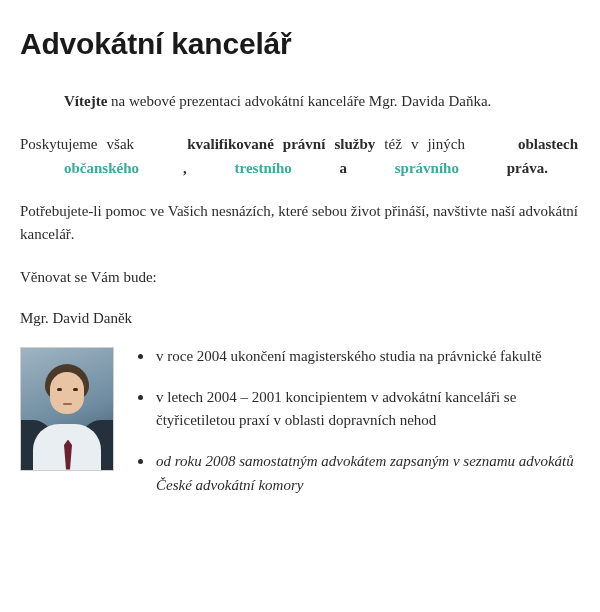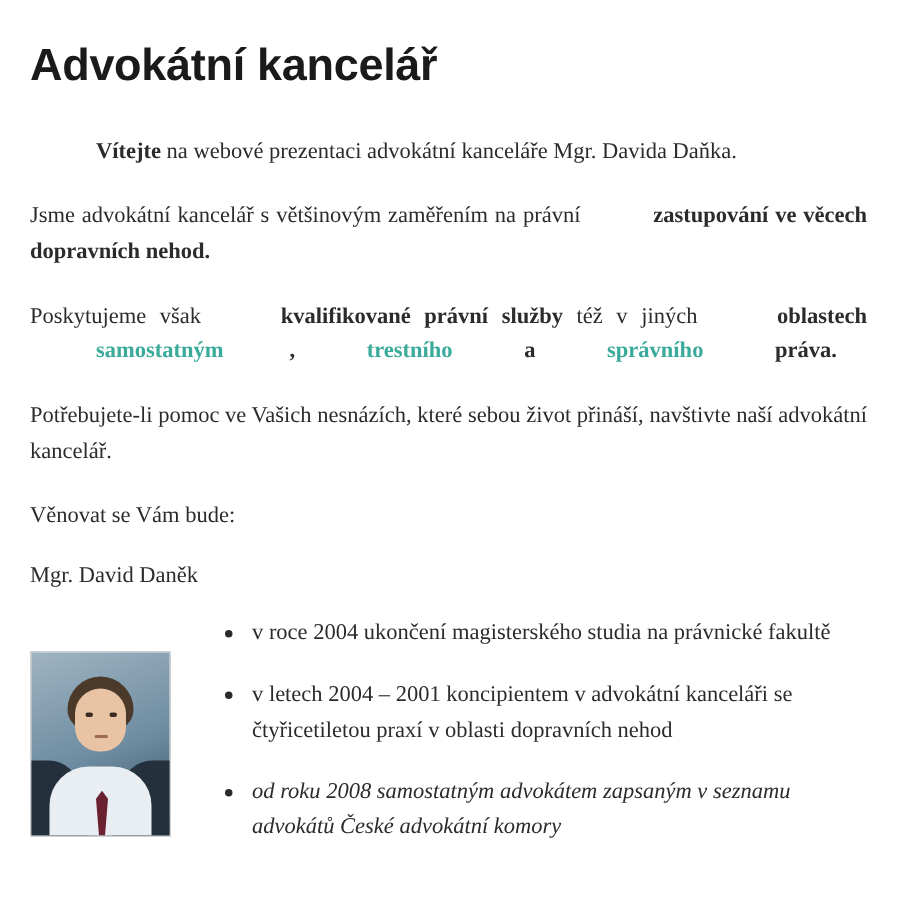--- a/index.html
+++ b/index.html
@@ -51,22 +51,22 @@
     font-weight: bold;
   }
   .name-line {
     font-size: 15px;
     font-weight: normal;
     margin: 0 0 18px 0;
     color: #2b2b2b;
   }
   .profile {
     display: flex;
-    align-items: center;
-    gap: 12px;
+    align-items: flex-start;
+    gap: 0px;
   }
   .photo-wrap {
     flex: 0 0 auto;
     width: 96px;
     padding-top: 2px;
   }
   .photo {
     width: 92px;
     height: 122px;
     border: 1px solid #d0d0d0;
@@ -184,26 +184,23 @@
 <body>
 
 <div class="page">
 
   <h1 class="title">Advokátní kancelář</h1>
 
   <p class="para">
     <span class="bold">Vítejte</span><span> na webové prezentaci advokátní kanceláře Mgr. Davida Daňka.</span>
   </p>
 
+
   <p class="para">
-    <span>Jsme advokátní kancelář s většinovým zaměřením na právní </span><span class="bold">zastupování ve věcech dopravních nehod.</span>
-  </p>
-
-  <p class="para">
-    <span>Poskytujeme však </span><span class="bold">kvalifikované právní služby</span><span> též v jiných </span><span class="bold">oblastech </span><span class="teal bold">samostatným</span><span class="bold">, </span><span class="teal bold">trestního</span><span class="bold"> a </span><span class="teal bold">správního</span><span class="bold"> práva.</span>
+    <span>Poskytujeme však </span><span class="bold">kvalifikované právní služby</span><span> též v jiných </span><span class="bold">oblastech </span><span class="teal bold">občanského</span><span class="bold">, </span><span class="teal bold">trestního</span><span class="bold"> a </span><span class="teal bold">správního</span><span class="bold"> práva.</span>
   </p>
 
   <p class="para">
     <span>Potřebujete-li pomoc ve Vašich nesnázích, které sebou život přináší, navštivte naší advokátní kancelář.</span>
   </p>
 
   <p class="para tight">
     <span>Věnovat se Vám bude:</span>
   </p>
 

